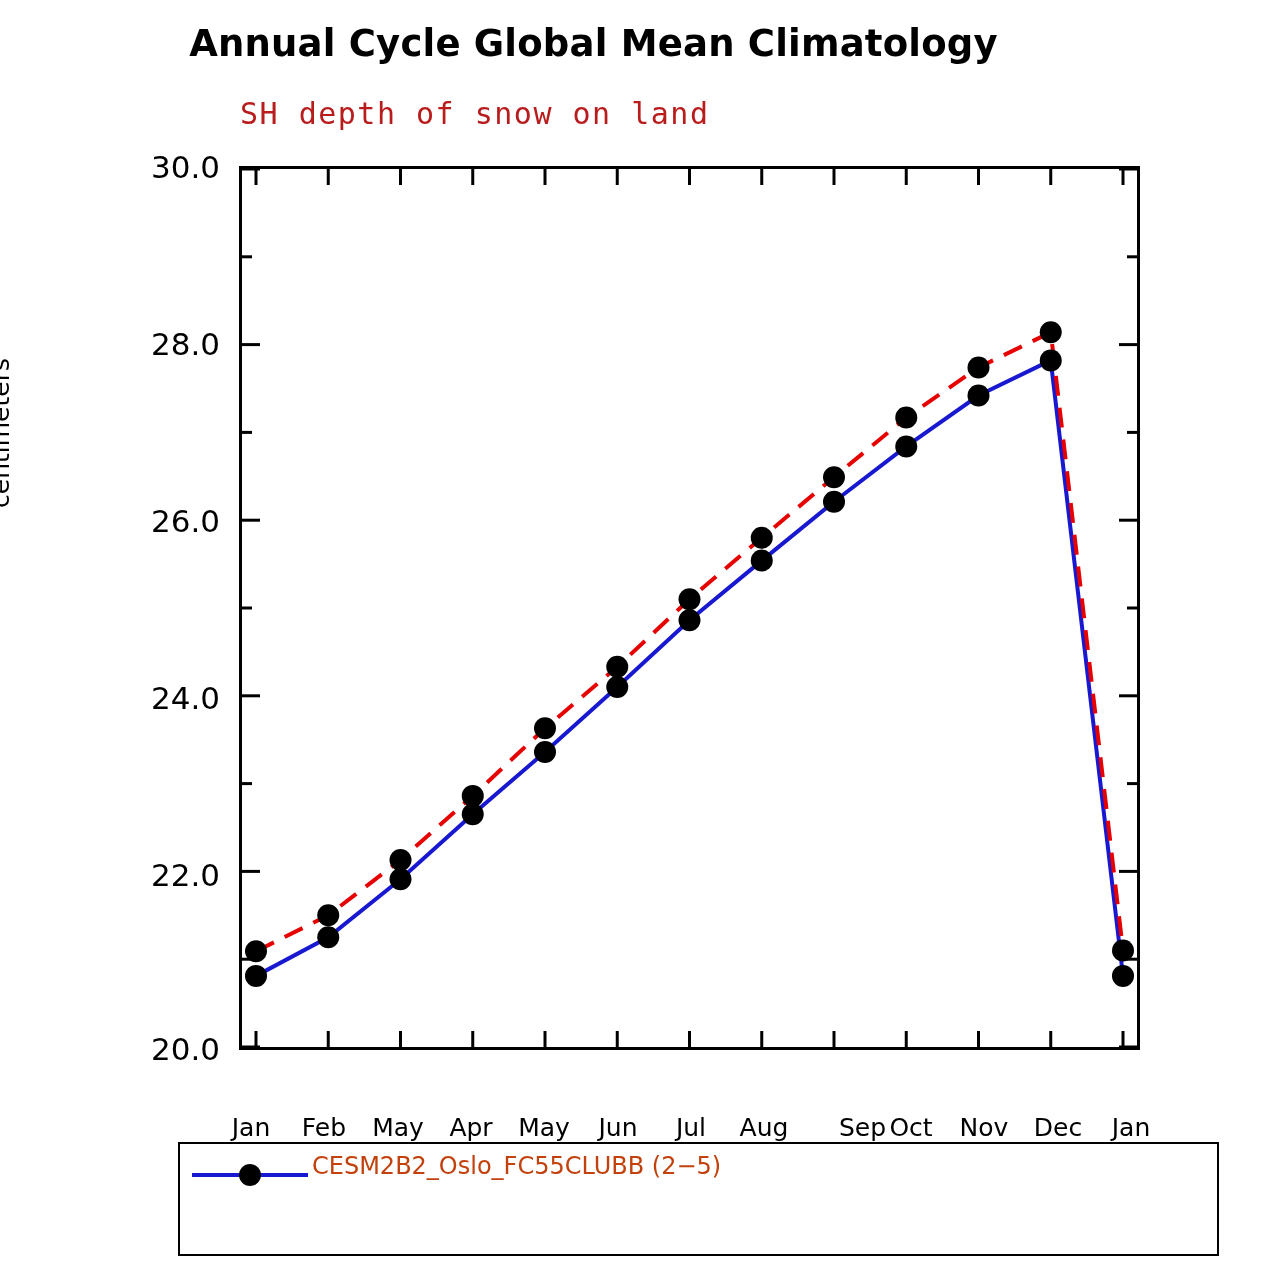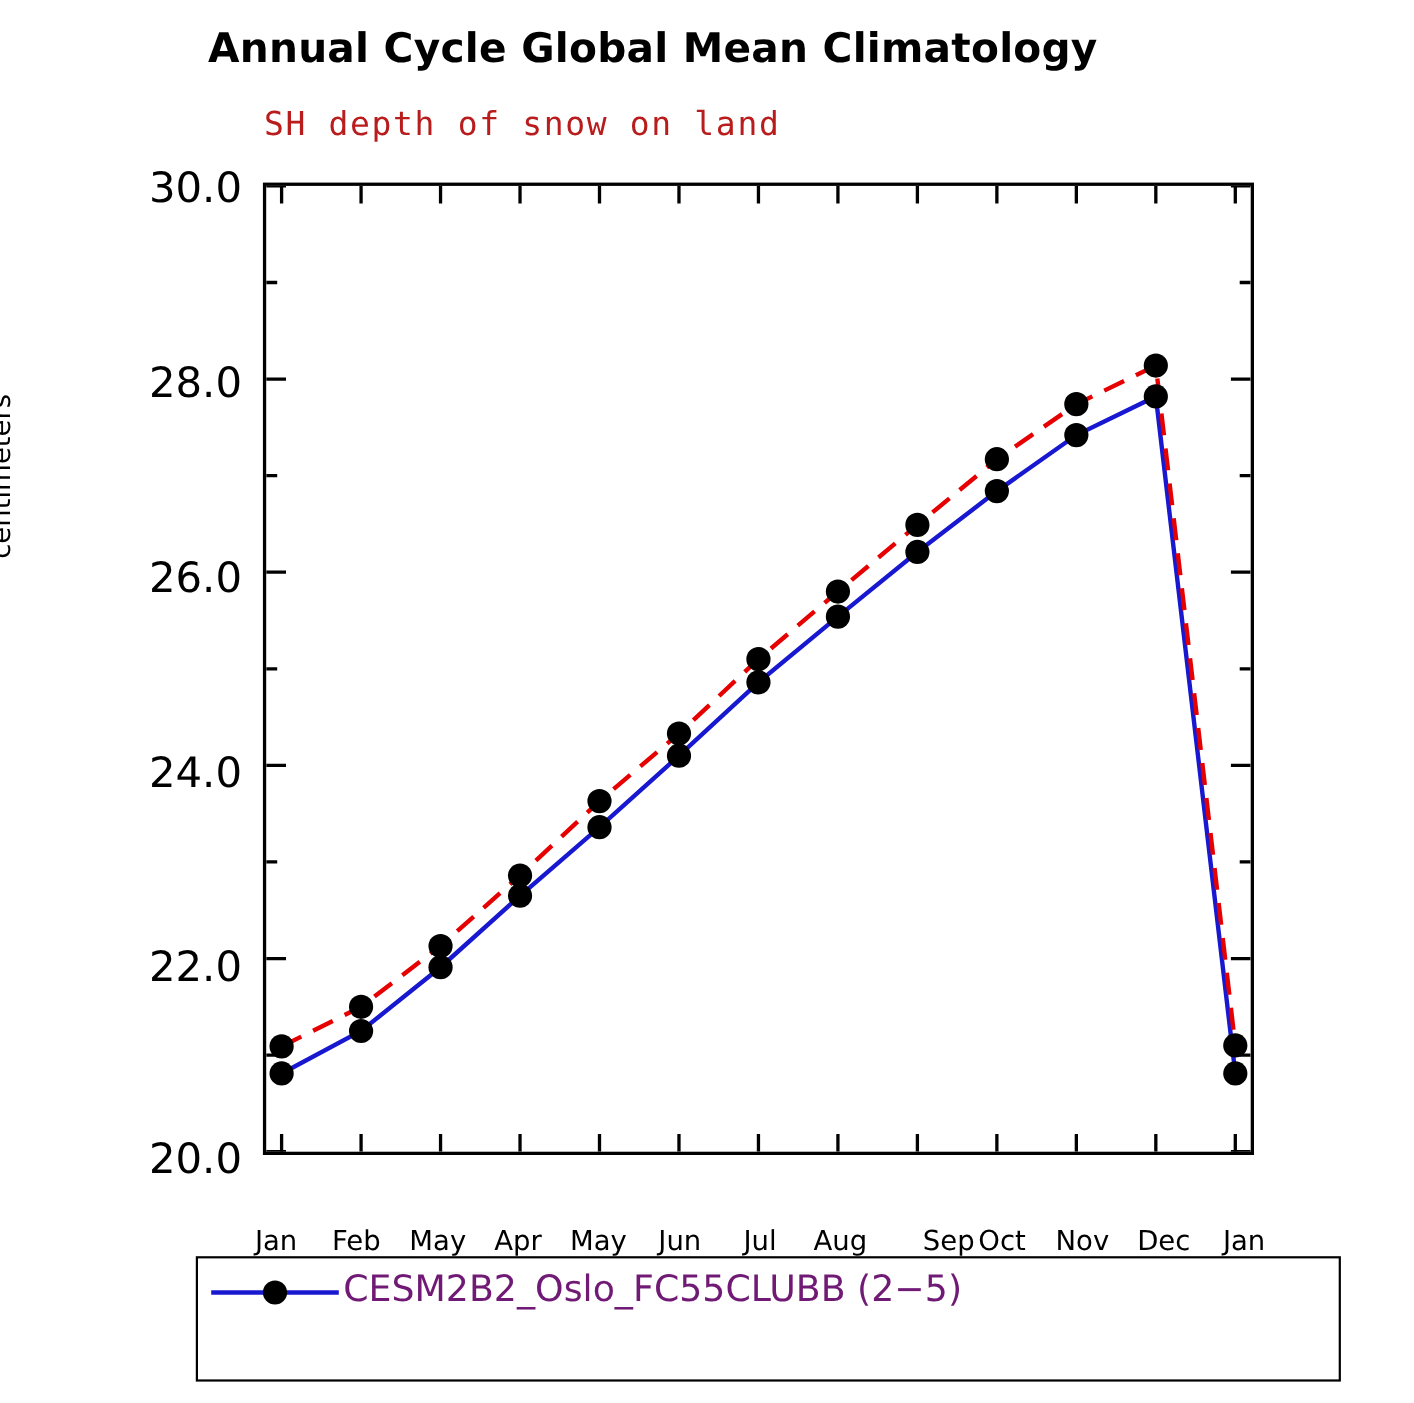--- a/index.html
+++ b/index.html
@@ -59,21 +59,21 @@
     font-size: 25px;
     white-space: nowrap;
     color: #000000;
   }
   .ytick-label {
     position: absolute;
     right: 0;
     width: 120px;
     text-align: right;
     font-family: "DejaVu Sans", sans-serif;
-    font-size: 38px;
+    font-size: 31px;
     color: #000000;
   }
   .xtick-label {
     position: absolute;
     width: 96px;
     text-align: center;
     font-family: "DejaVu Sans", sans-serif;
     font-size: 25px;
     color: #000000;
     margin-top: 28px;
@@ -94,23 +94,23 @@
     width: 100%;
     height: 50px;
   }
   .legend-row.r0 { top: 6px; }
   .legend-row.r1 { top: 58px; }
   .legend-label {
     position: absolute;
     left: 132px;
     top: 2px;
     font-family: "DejaVu Sans", sans-serif;
-    font-size: 33px;
+    font-size: 24px;
     white-space: nowrap;
-    color: #701a75;
+    color: #c2410c;
   }
   .legend-sample {
     position: absolute;
     left: 10px;
     top: 0;
     width: 120px;
     height: 46px;
   }
   svg { display: block; }
 </style>

